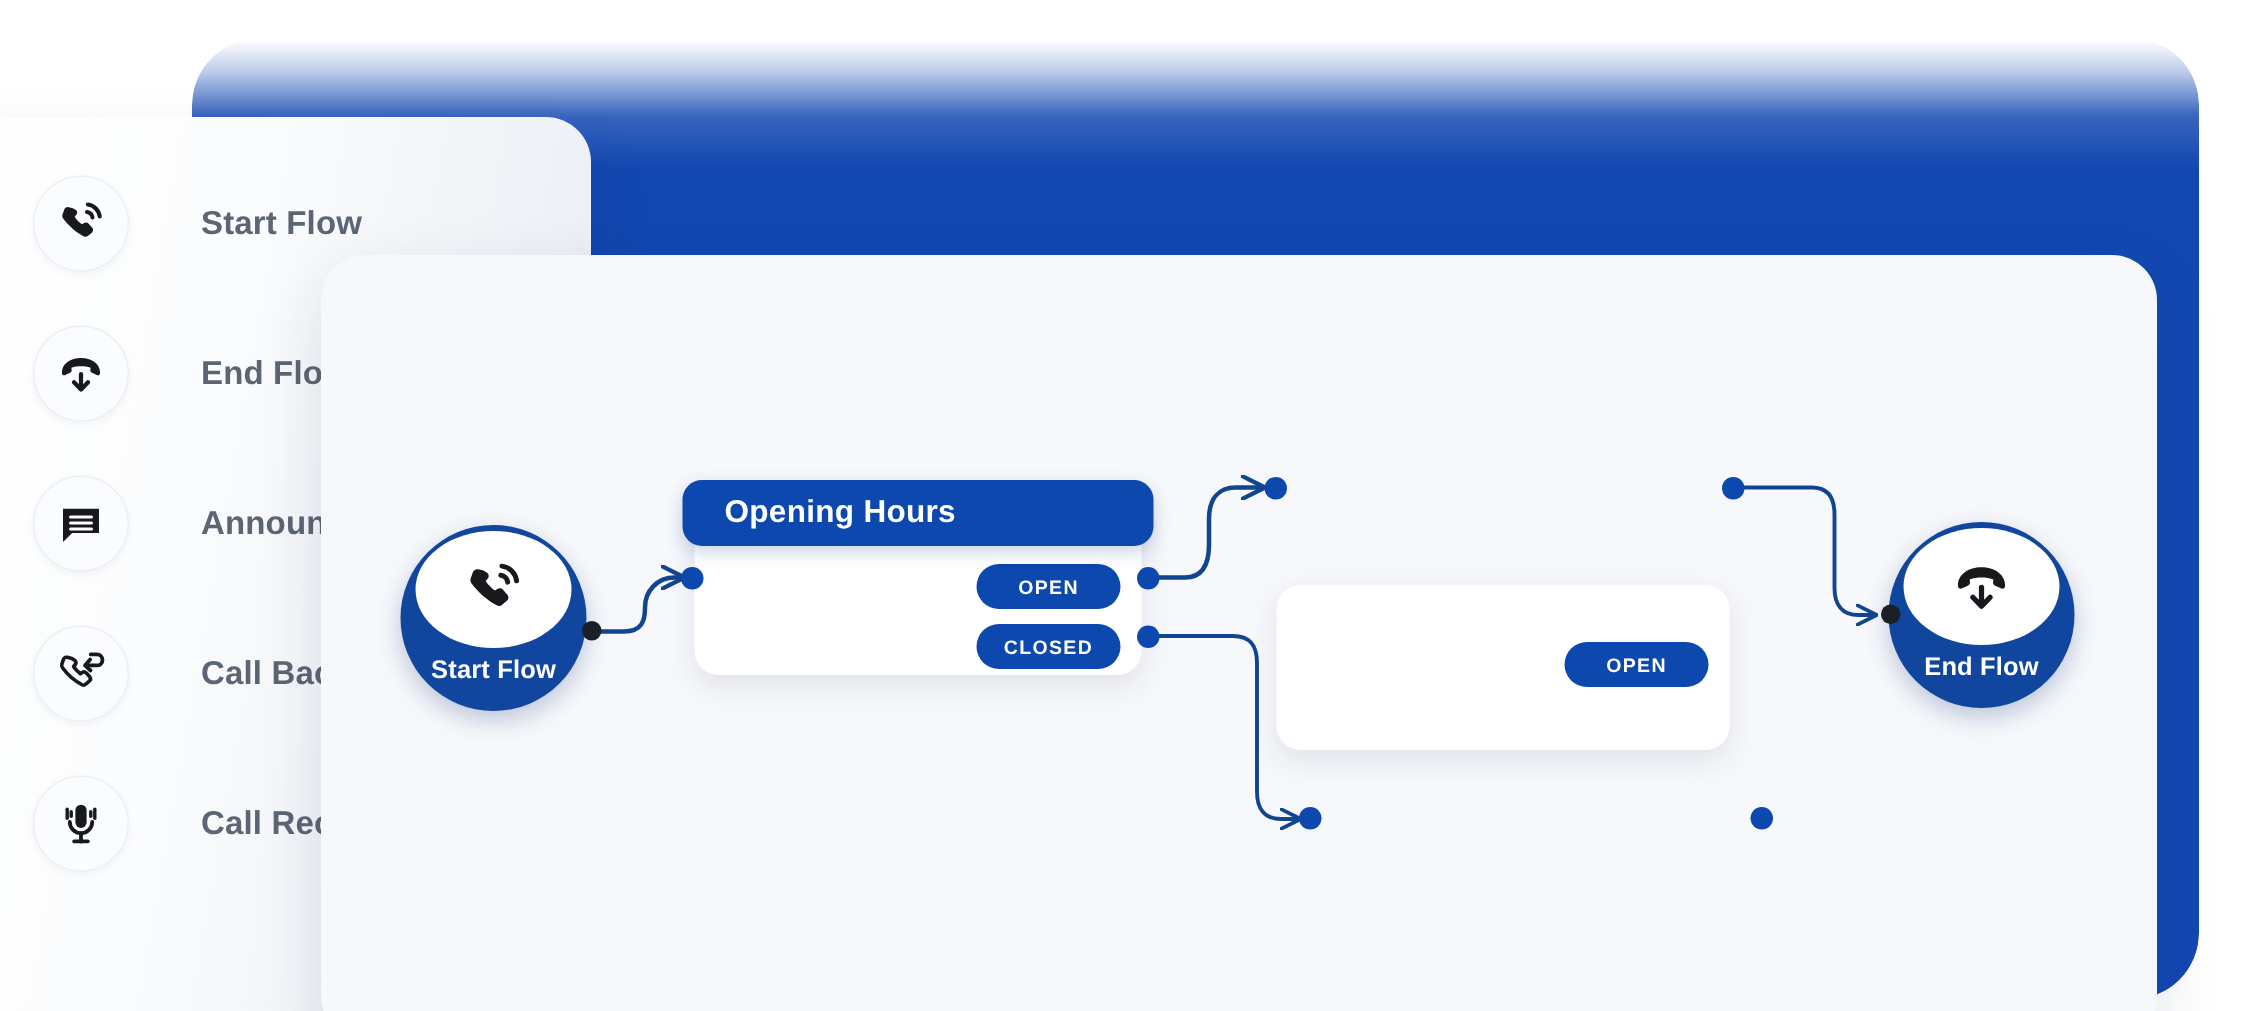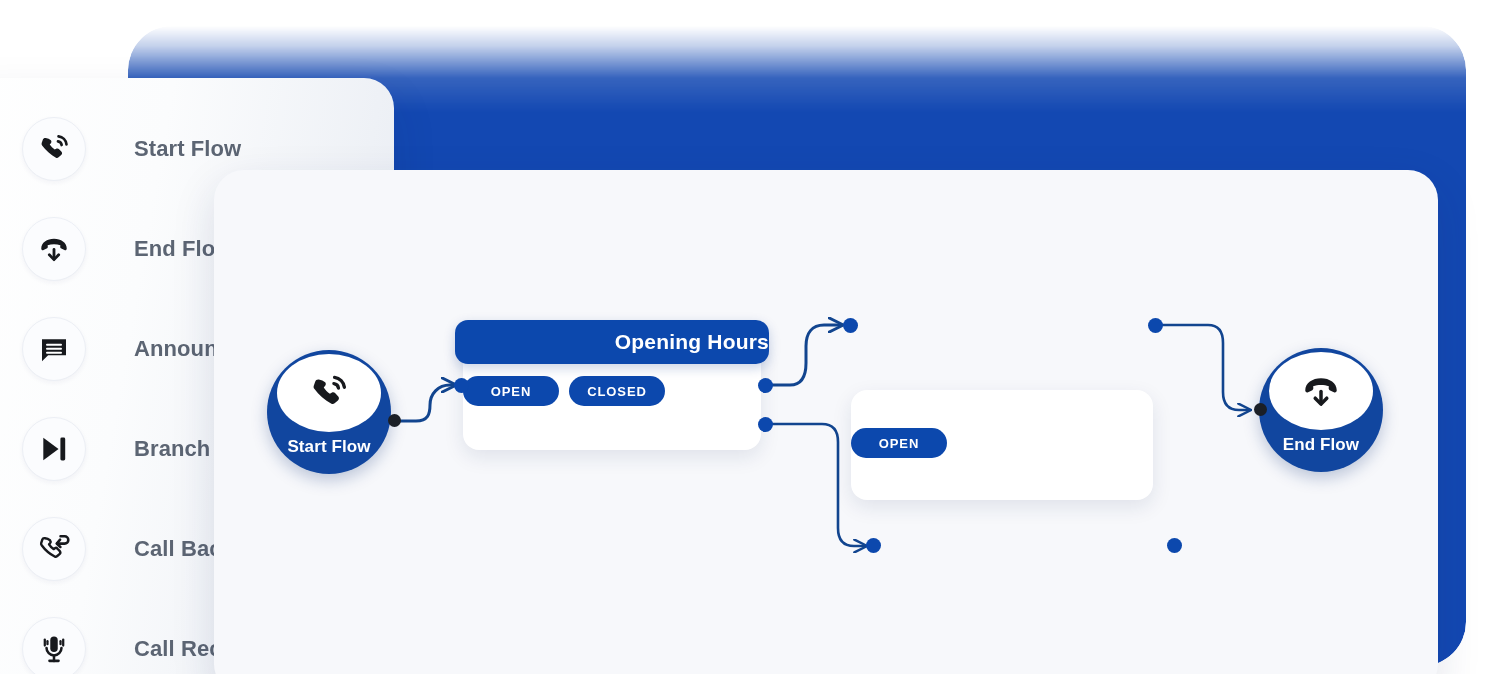--- a/index.html
+++ b/index.html
@@ -146,32 +146,31 @@
     top: -18px;
     right: -8px;
     height: 44px;
     background: #0c48ad;
     border-radius: 13px;
     display: flex;
     align-items: center;
     padding-left: 28px;
     box-sizing: border-box;
     box-shadow: 0 4px 12px rgba(12,56,140,0.22);
-    justify-content: flex-end;
   }
   .card-title {
     color: #ffffff;
     font-size: 21px;
     font-weight: bold;
     letter-spacing: 0.2px;
   }
   .card-body {
     padding-top: 38px;
     display: flex;
-    flex-direction: row;
+    flex-direction: column;
     align-items: flex-end;
     padding-right: 14px;
     gap: 10px;
   }
   .port-pill {
     background: #0c48ad;
     color: #ffffff;
     font-size: 13px;
     font-weight: bold;
     letter-spacing: 0.9px;
@@ -236,29 +235,20 @@
         <svg width="32" height="32" viewBox="0 0 24 24" fill="none">
           <path d="M3 4.6 h18 v12.1 h-13.4 L3 21.2 Z" fill="#17191d"></path>
           <rect x="6" y="8" width="12" height="1.5" rx="0.75" fill="#ffffff"></rect>
           <rect x="6" y="11" width="12" height="1.5" rx="0.75" fill="#ffffff"></rect>
           <rect x="6" y="14" width="12" height="1.5" rx="0.75" fill="#ffffff"></rect>
         </svg>
       </span>
       <span class="sb-label">Announcement</span>
     </div>
 
-    <div class="sidebar-item">
-      <span class="sb-icon">
-        <svg width="32" height="32" viewBox="0 0 24 24" fill="none">
-          <path d="M4 3.6 L15.4 12 L4 20.4 Z" fill="#17191d"></path>
-          <rect x="16.8" y="3.4" width="3.6" height="17.2" rx="1.1" fill="#17191d"></rect>
-        </svg>
-      </span>
-      <span class="sb-label">Branch</span>
-    </div>
 
     <div class="sidebar-item">
       <span class="sb-icon">
         <svg width="34" height="34" viewBox="0 0 24 24" fill="none">
           <path d="M5.6 4.4 C4.8 4.2 4 4.7 3.7 5.5 L3 7.6 C2.8 8.2 2.9 8.8 3.3 9.3 C5.7 12.6 8.9 15.4 12.5 17.3 C13 17.6 13.7 17.5 14.1 17.1 L15.9 15.6 C16.5 15.1 16.6 14.2 16.1 13.5 L14.5 11.8 C14 11.2 13.2 11.1 12.6 11.5 L11.7 12.1 C10.4 11.1 9.3 10 8.5 8.7 L9.2 7.9 C9.7 7.3 9.7 6.5 9.2 5.9 L7.7 4.9 Z" stroke="#17191d" stroke-width="1.7" fill="none" stroke-linejoin="round"></path>
           <path d="M14.2 8.2 h5.3 a2.6 2.6 0 0 0 0 -5.2 h-2.9" stroke="#17191d" stroke-width="1.8" fill="none" stroke-linecap="round"></path>
           <path d="M16.3 5.4 L13.9 8.2 L16.5 10.6" stroke="#17191d" stroke-width="1.8" fill="none" stroke-linecap="round" stroke-linejoin="round"></path>
         </svg>
       </span>
       <span class="sb-label">Call Back</span>

